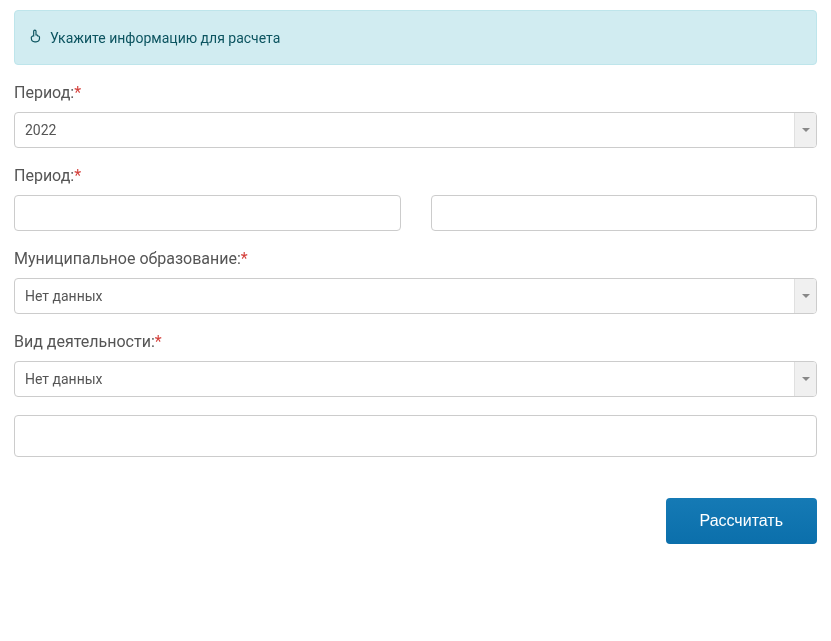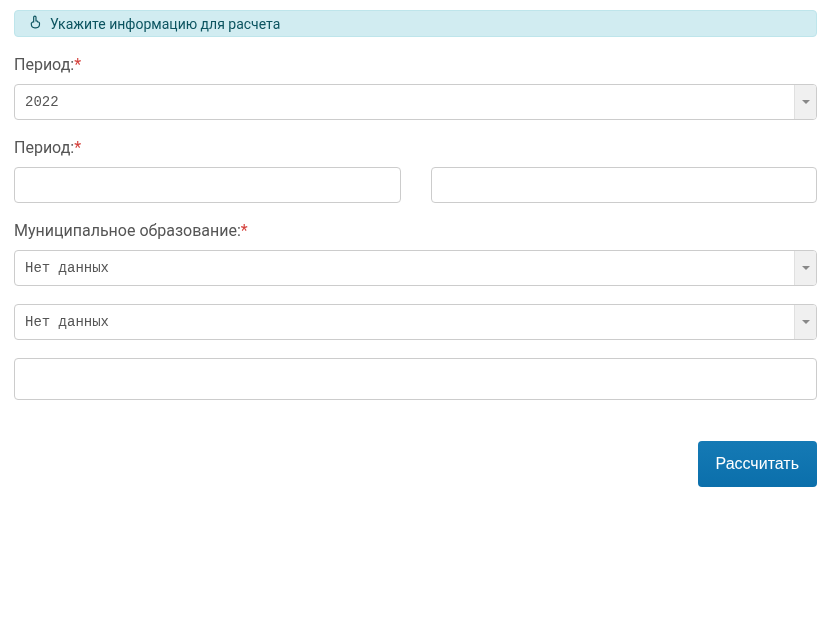--- a/index.html
+++ b/index.html
@@ -8,21 +8,21 @@
     font-size: 14px;
     color: #333;
     background: #fff;
     padding: 10px 14px;
     width: 831px;
   }
   .info-banner {
     background: #d1ecf1;
     border: 1px solid #bee5eb;
     border-radius: 4px;
-    padding: 4px 14px;
+    padding: 18px 14px;
     color: #0c5460;
     display: flex;
     align-items: center;
     gap: 7px;
     margin-bottom: 18px;
   }
   .info-banner svg { flex-shrink: 0; }
   .form-group {
     margin-bottom: 18px;
   }
@@ -41,21 +41,20 @@
     height: 36px;
     border: 1px solid #ccc;
     border-radius: 4px;
     background: #fff;
     padding: 0 20px 0 10px;
     font-size: 14px;
     color: #555;
     display: flex;
     align-items: center;
     cursor: pointer;
-    font-family: Liberation Mono, monospace;
   }
   .caret-wrap {
     position: absolute;
     right: 1px;
     top: 1px;
     bottom: 1px;
     width: 22px;
     background: #f0f0f0;
     border-top-right-radius: 3px;
     border-bottom-right-radius: 3px;
@@ -101,21 +100,21 @@
     display: flex;
     justify-content: flex-end;
     margin-top: 38px;
   }
   .btn-primary {
     background: #0b6fab;
     background: linear-gradient(#157ab5, #0b6fab);
     border: none;
     color: #fff;
     font-size: 16px;
-    padding: 14px 18px;
+    padding: 14px 34px;
     border-radius: 4px;
     cursor: pointer;
   }
 </style>
 </head>
 <body>
 
 <div class="info-banner">
   <span>
     <svg width="14" height="14" viewBox="0 0 24 24" fill="none" stroke="#0c5460" stroke-width="2">
@@ -164,20 +163,23 @@
     <div class="form-select">
         <span>Нет данных</span>
       </div>
     <div class="caret-wrap">
         <div class="caret"></div>
       </div>
   </div>
 </div>
 
 <div class="form-group">
+  <label class="form-label">
+    <span>Вид деятельности:</span><span class="req">*</span>
+  </label>
   <div class="select-wrap">
     <div class="form-select">
         <span>Нет данных</span>
       </div>
     <div class="caret-wrap">
         <div class="caret"></div>
       </div>
   </div>
 </div>
 

